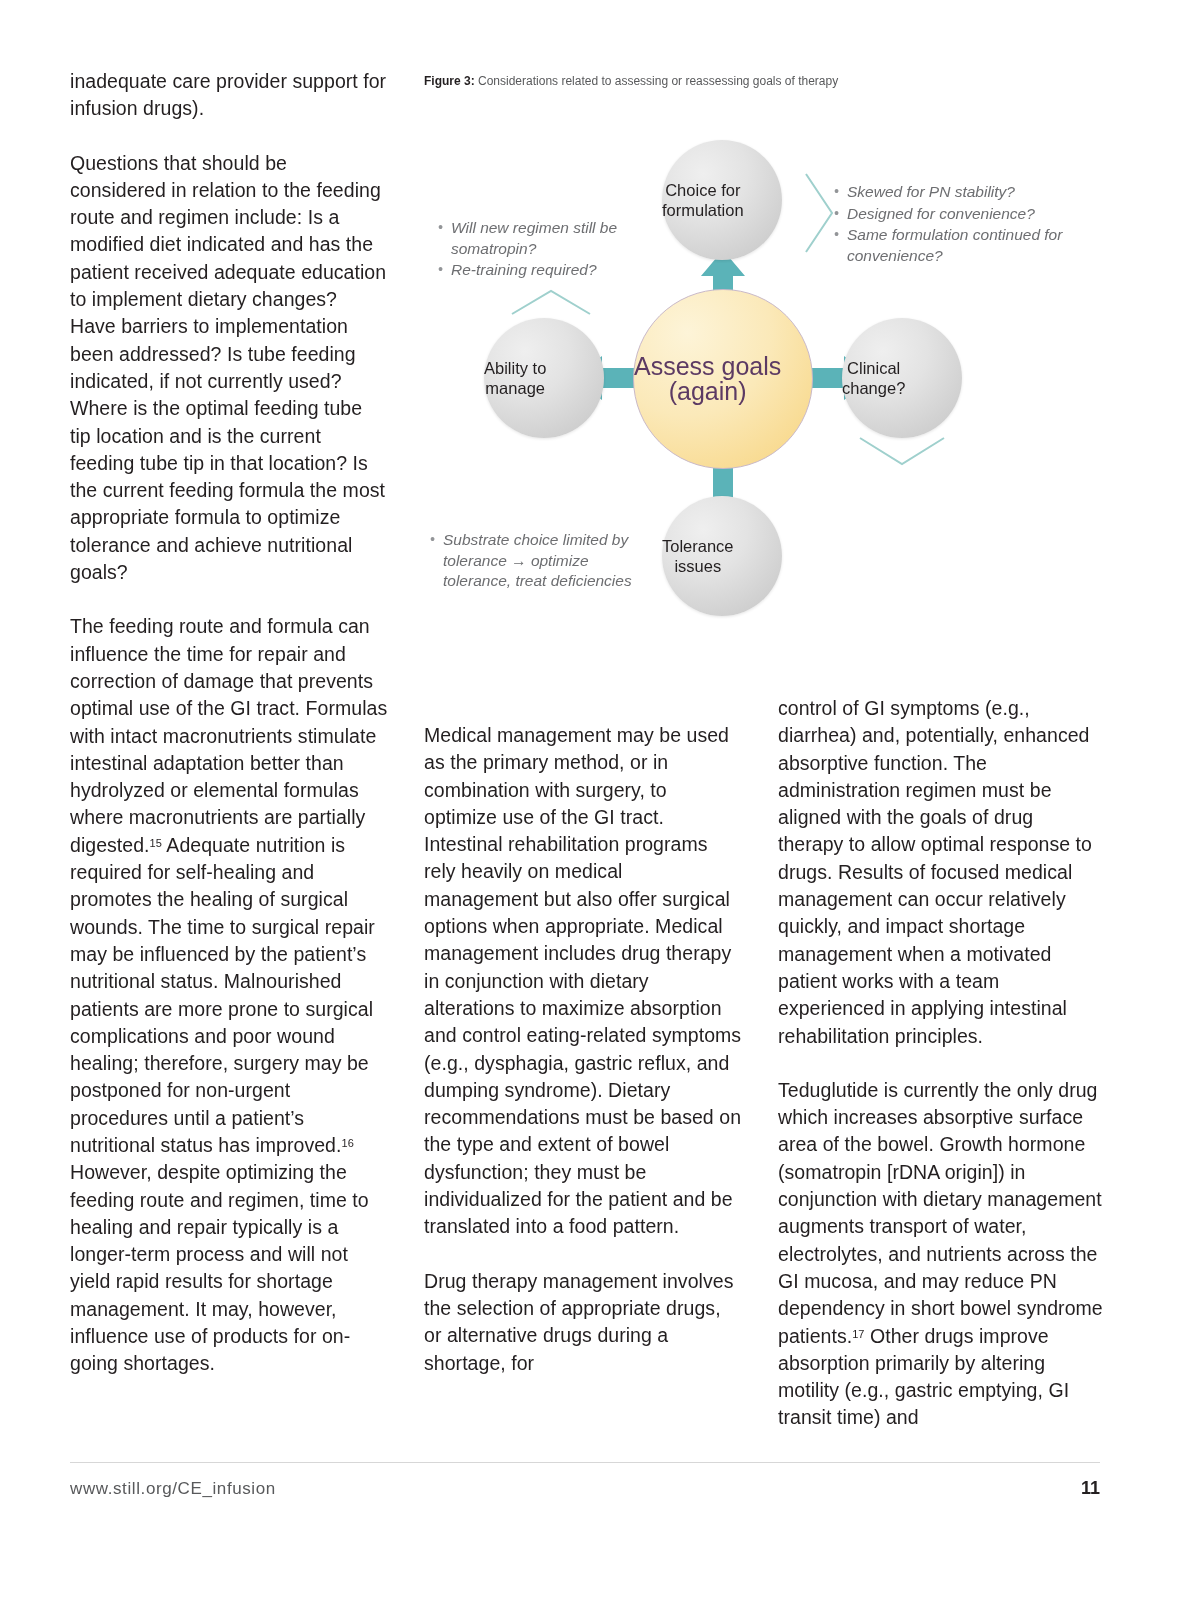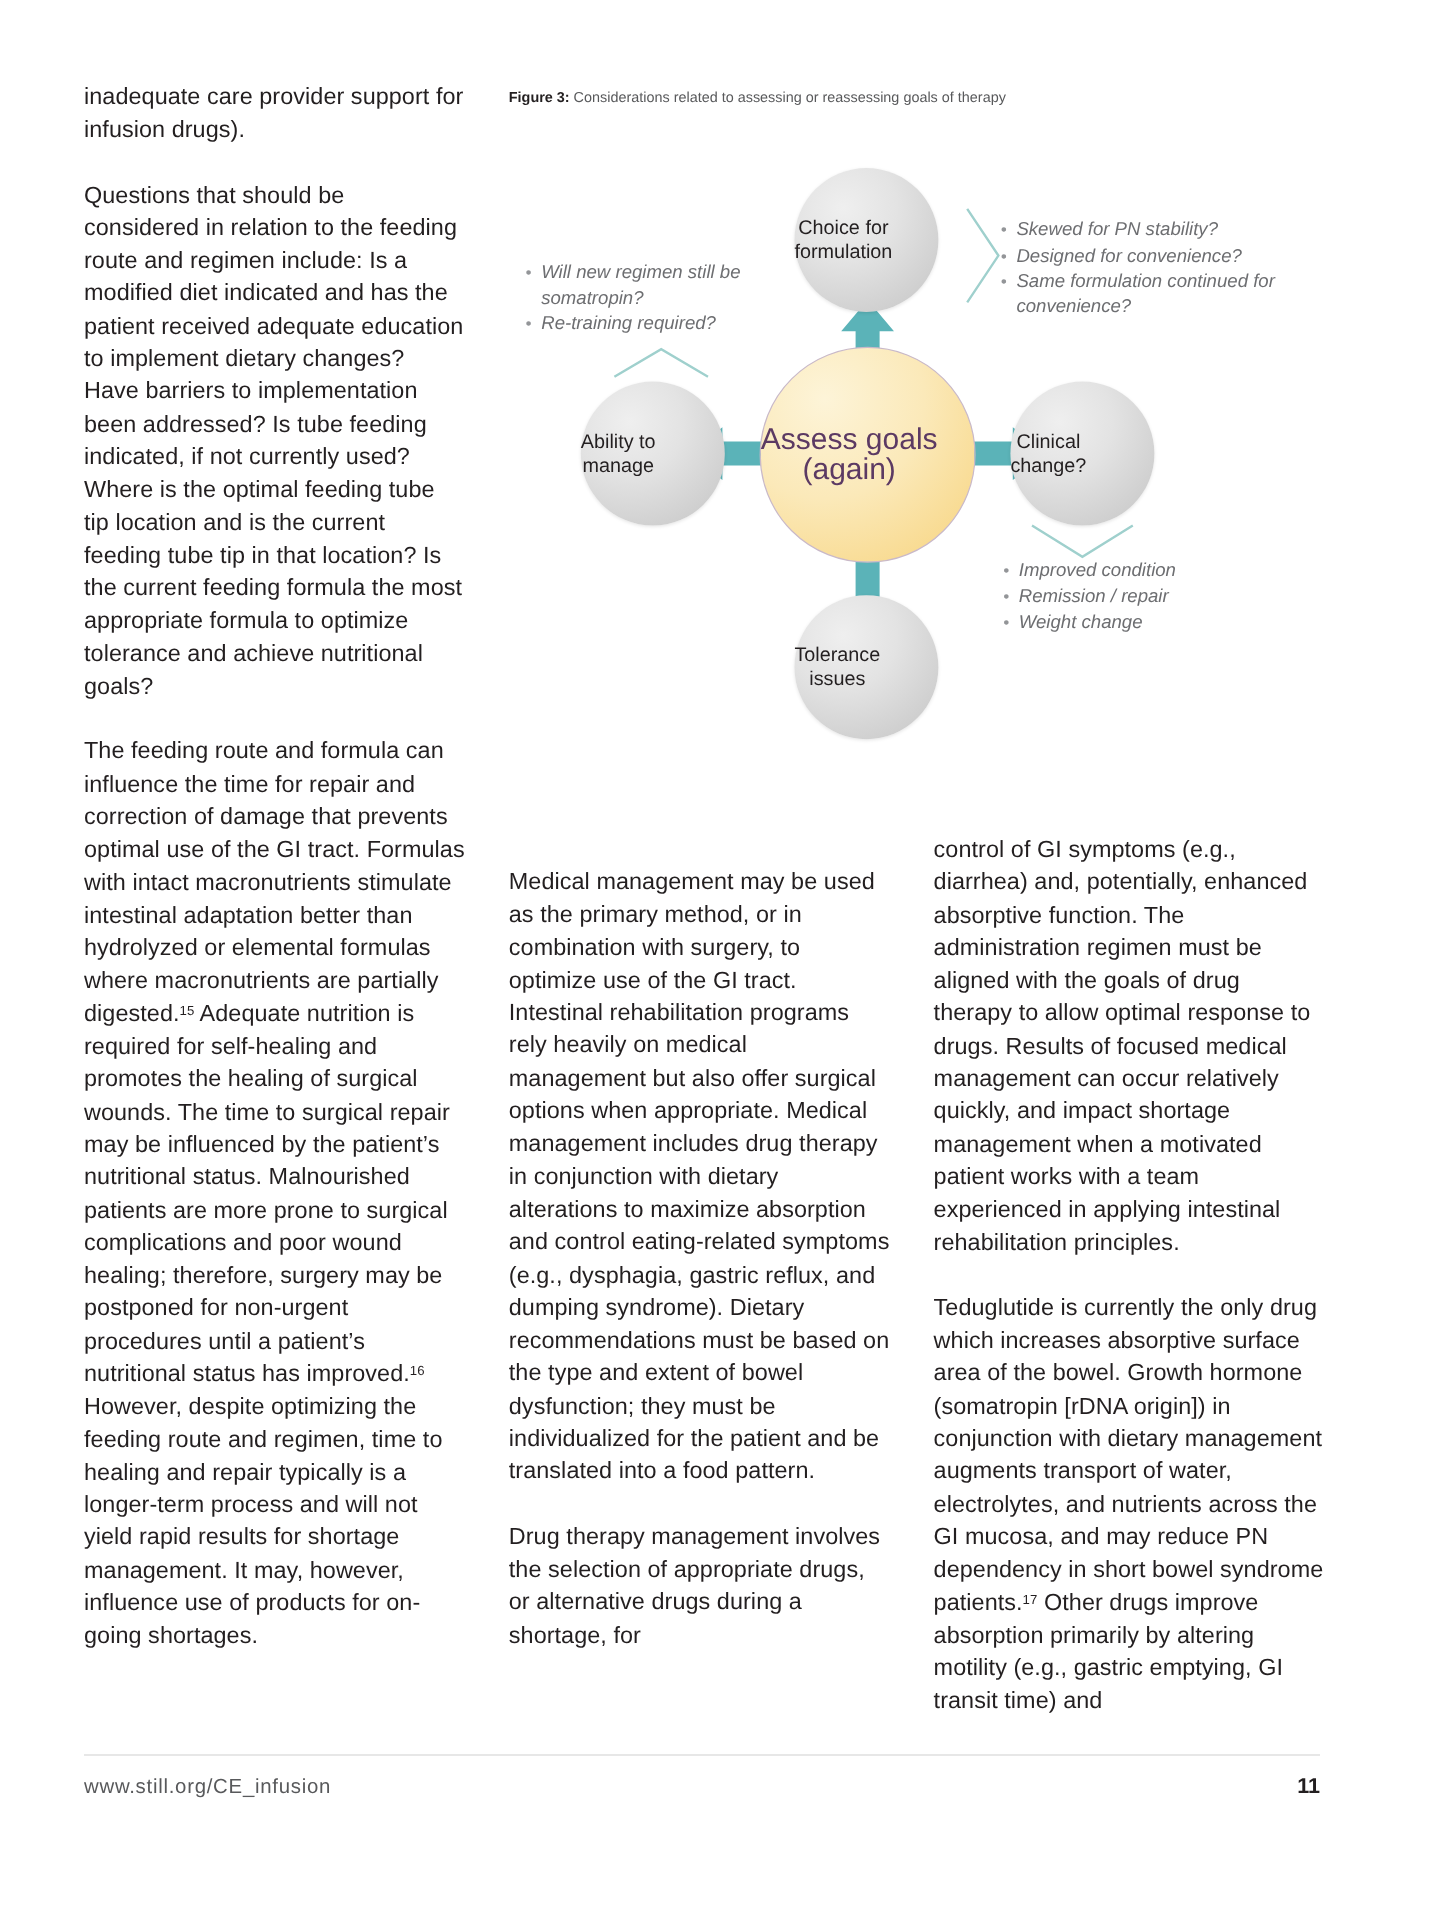--- a/index.html
+++ b/index.html
@@ -243,25 +243,23 @@
         <li>Designed for convenience?</li>
         <li>Same formulation continued for convenience?</li>
       </ul>
     </div>
     <div class="anno" id="anno-ability">
       <ul>
         <li>Will new regimen still be somatropin?</li>
         <li>Re-training required?</li>
       </ul>
     </div>
-    <div class="anno" id="anno-clinical">
+    <div class="anno" id="anno-tolerance">
       <ul>
-        <li>Improved condition</li>
-        <li>Remission / repair</li>
-        <li>Weight change</li>
+        <li>Substrate choice limited by tolerance → optimize tolerance, treat deficiencies</li>
       </ul>
     </div>
   </div>
 
   <div class="lower-mid">
     <p class="body-p">Medical management may be used as the primary method, or in combination with surgery, to optimize use of the GI tract. Intestinal rehabilitation programs rely heavily on medical management but also offer surgical options when appropriate. Medical management includes drug therapy in conjunction with dietary alterations to maximize absorption and control eating-related symptoms (e.g., dysphagia, gastric reflux, and dumping syndrome). Dietary recommendations must be based on the type and extent of bowel dysfunction; they must be individualized for the patient and be translated into a food pattern.</p>
     <p class="body-p">Drug therapy management involves the selection of appropriate drugs, or alternative drugs during a shortage, for</p>
   </div>
 
   <div class="lower-right">

